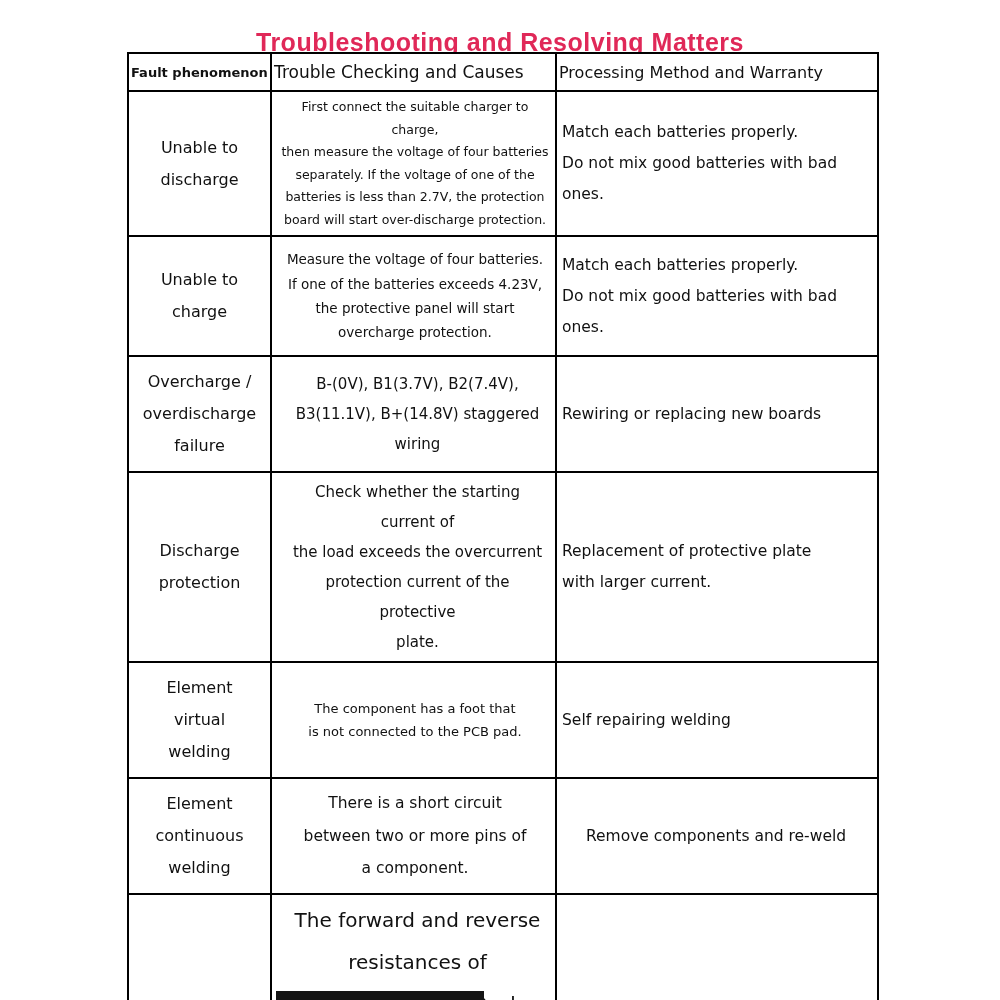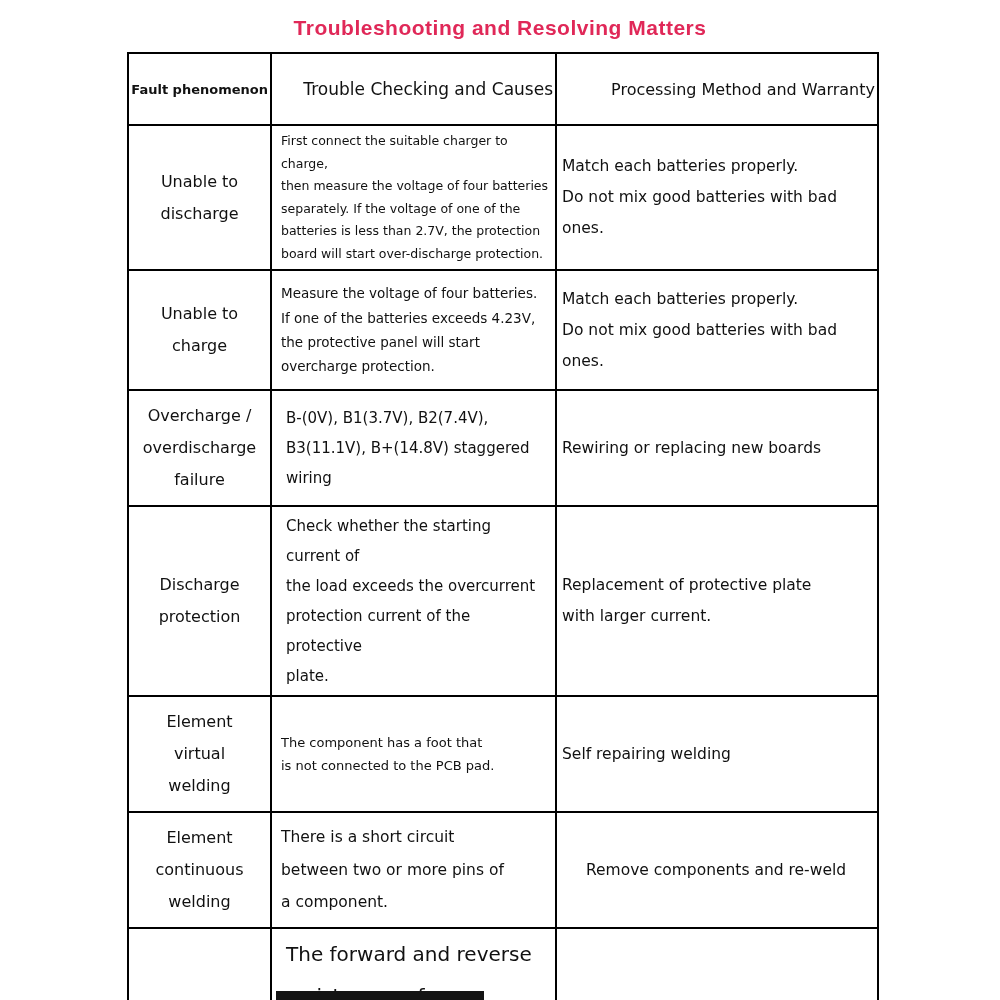--- a/index.html
+++ b/index.html
@@ -8,24 +8,24 @@
     width: 1000px;
     height: 1000px;
     background: #ffffff;
     font-family: "DejaVu Sans", sans-serif;
     color: #111111;
     position: relative;
     overflow: hidden;
   }
   .page-title {
     text-align: center;
-    font-size: 21px;
+    font-size: 25px;
     font-weight: bold;
     color: #e02858;
-    padding-top: 16px;
+    padding-top: 28px;
     letter-spacing: 0.5px;
     font-family: "Liberation Sans", sans-serif;
   }
   table.trouble {
     position: absolute;
     left: 127px;
     top: 52px;
     width: 750px;
     border-collapse: collapse;
     table-layout: fixed;
@@ -38,36 +38,36 @@
     white-space: pre-line;
     font-family: "DejaVu Sans", sans-serif;
   }
   col.c-fault  { width: 143px; }
   col.c-cause  { width: 285px; }
   col.c-method { width: 322px; }
 
   thead th {
     height: 30px;
     font-weight: normal;
-    text-align: right;
-    padding: 20px 2px;
+    text-align: left;
+    padding: 3px 2px;
     margin-left: 12px;
   }
   thead th.h-fault  { font-size: 13px; font-weight: bold; }
   thead th.h-cause  { font-size: 17px; }
   thead th.h-method { font-size: 16px; }
 
   td.fault {
     text-align: center;
     font-size: 16px;
     line-height: 2.0;
     padding: 2px 4px;
   }
   td.cause {
-    text-align: left;
+    text-align: center;
     font-size: 13.5px;
     line-height: 1.8;
     padding: 4px 6px 4px 9px;
   }
   td.method {
     text-align: left;
     font-size: 15.5px;
     line-height: 2.0;
     padding: 4px 6px 4px 5px;
   }

